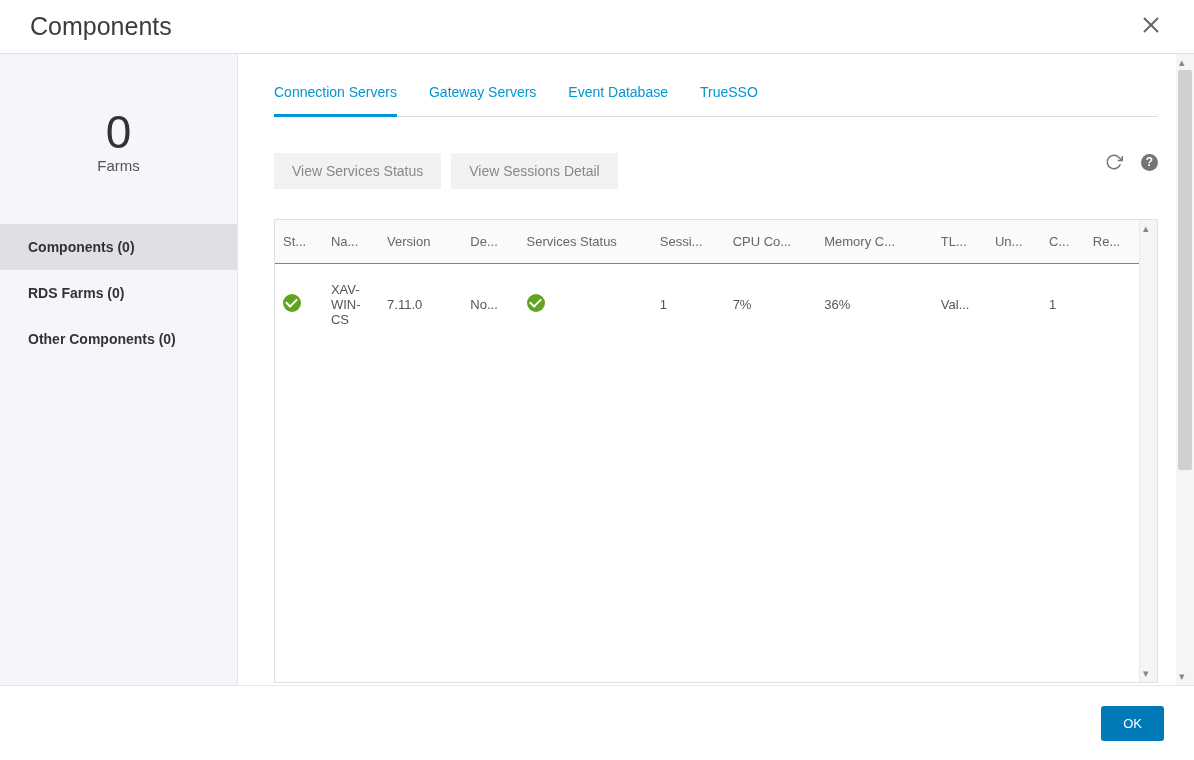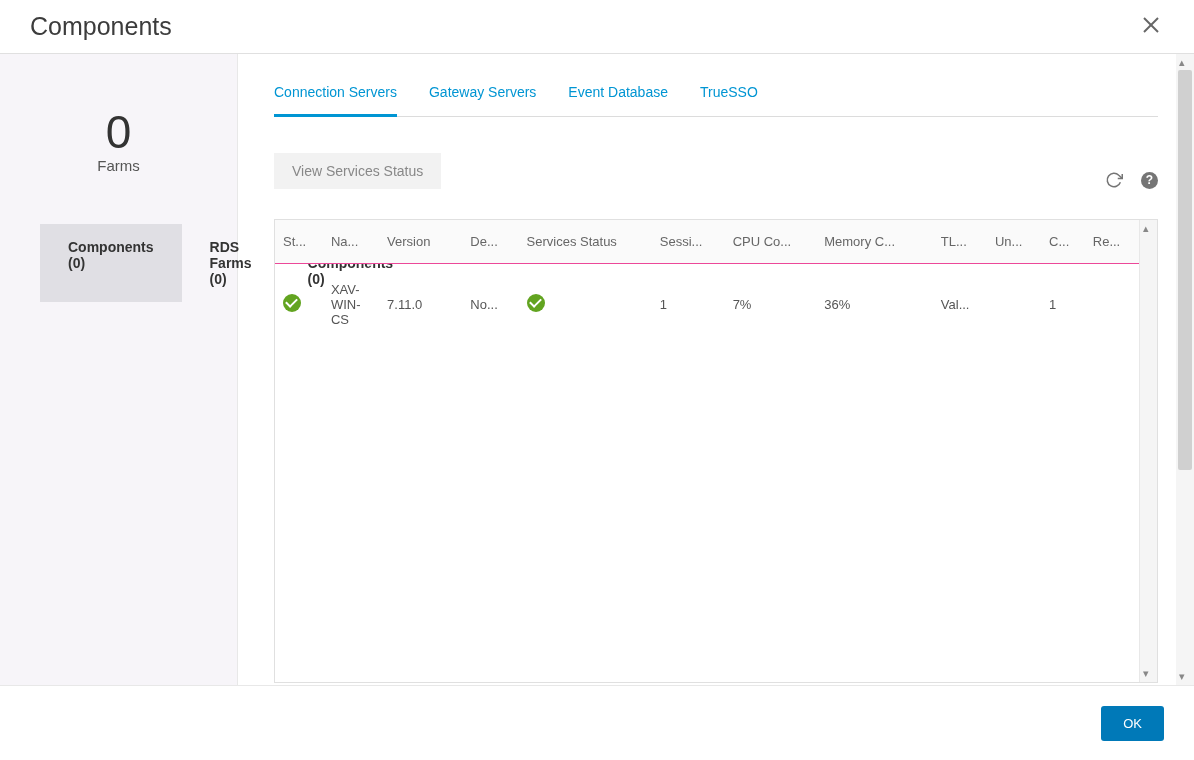--- a/index.html
+++ b/index.html
@@ -55,22 +55,21 @@
       color: #333;
       line-height: 1;
     }
     .issue-count-label {
       font-size: 15px;
       color: #555;
       margin-top: 2px;
     }
     .sidebar-nav {
       display: flex;
-      flex-direction: row;
-      margin-left: 40px;
+      flex-direction: column;
     }
     .sidebar-item {
       padding: 15px 28px;
       font-size: 14px;
       color: #333;
       cursor: pointer;
       font-weight: 600;
     }
     .sidebar-item.active {
       background: #e0dfe4;
@@ -93,21 +92,21 @@
       cursor: pointer;
       white-space: nowrap;
       border-bottom: 3px solid transparent;
       margin-bottom: -1px;
     }
     .tab.active {
       border-bottom-color: #0095d3;
     }
     .toolbar {
       display: flex;
-      align-items: flex-end;
+      align-items: flex-start;
       margin-top: 36px;
       gap: 10px;
     }
     .action-btn {
       background: #f2f2f2;
       border: none;
       padding: 10px 18px;
       font-size: 14px;
       color: #888;
       cursor: pointer;
@@ -289,20 +288,21 @@
   <div class="main">
     <div class="tabs">
       <div class="tab active">Connection Servers</div>
       <div class="tab">Gateway Servers</div>
       <div class="tab">Event Database</div>
       <div class="tab">TrueSSO</div>
     </div>
 
     <div class="toolbar">
       <button class="action-btn">View Services Status</button>
+      <button class="action-btn">View Sessions Detail</button>
       <div class="toolbar-right">
         <span class="icon-refresh">
           <svg width="18" height="18" viewBox="0 0 24 24" fill="none" stroke="#757575" stroke-width="2">
             <path d="M23 4v6h-6"></path>
             <path d="M20.49 15a9 9 0 1 1-2.12-9.36L23 10"></path>
           </svg>
         </span>
         <span class="icon-help">?</span>
       </div>
     </div>

